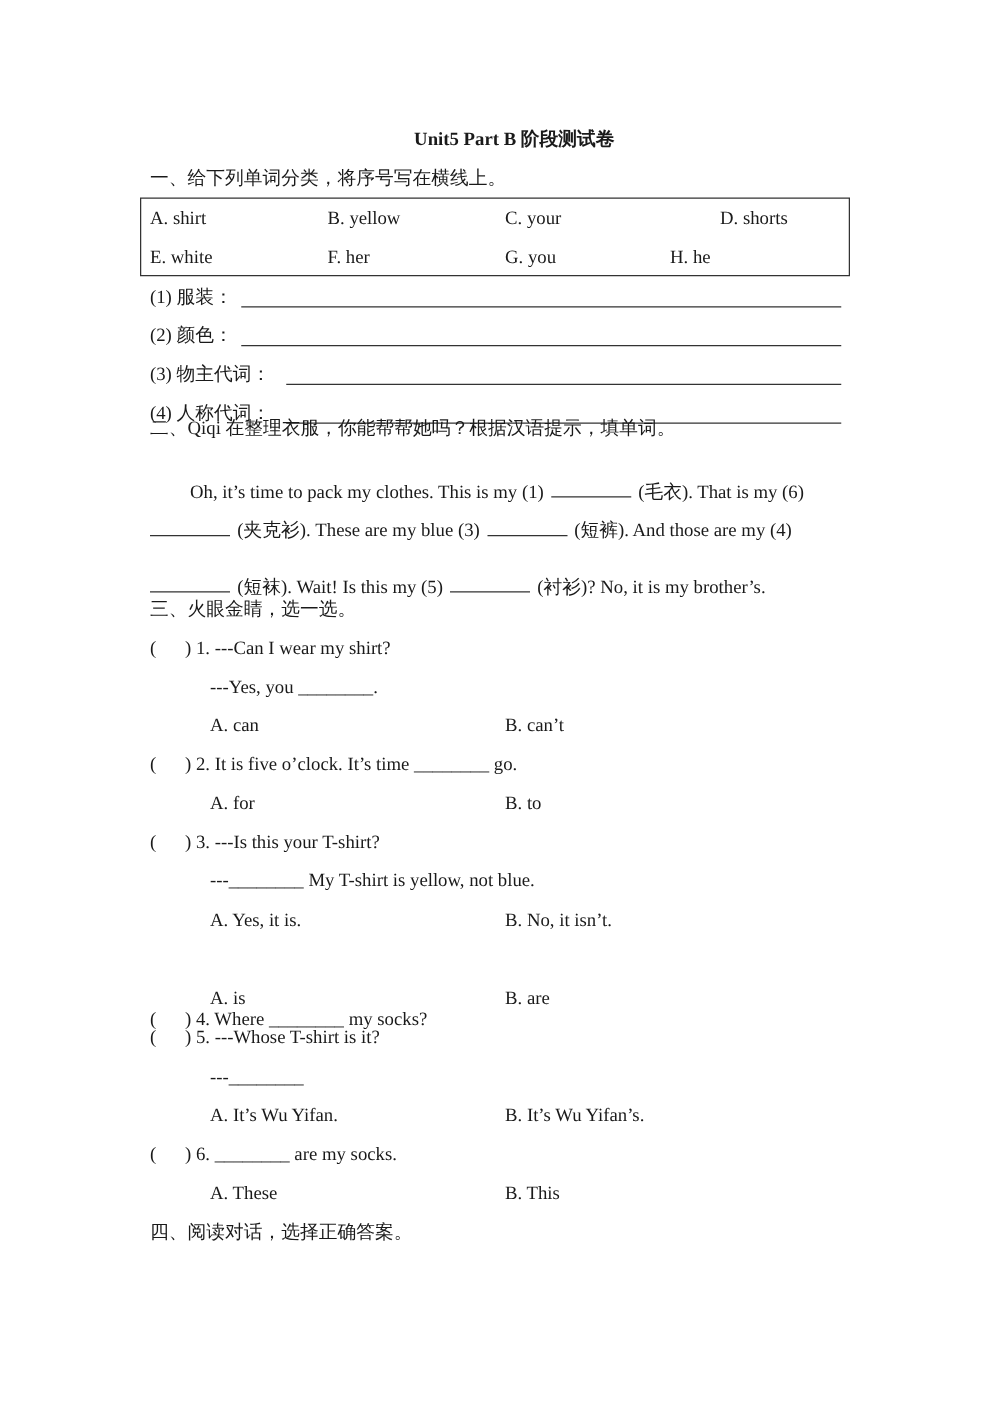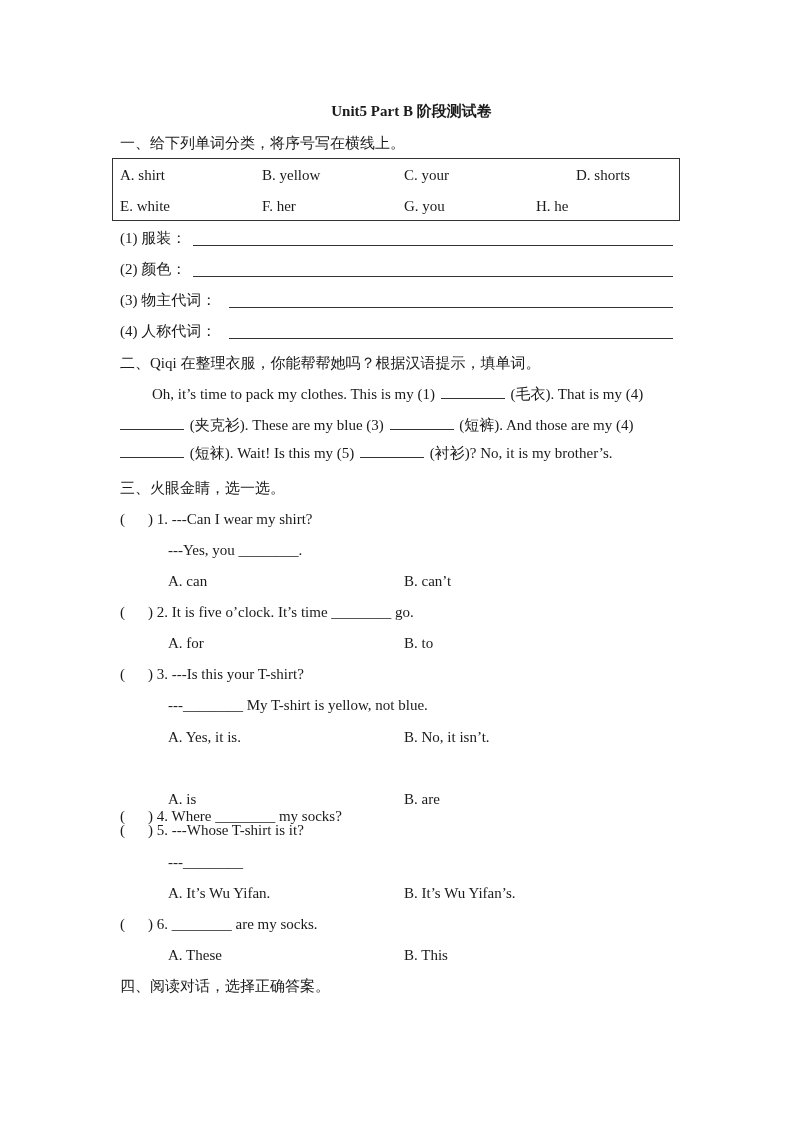--- a/index.html
+++ b/index.html
@@ -46,29 +46,29 @@
 
 <div class="fill-row" style="top:258px;">(2)  颜色：</div>
 <div class="fill-line" style="left:193px; width:480px; top:276px;"></div>
 
 <div class="fill-row" style="top:289px;">(3)  物主代词：</div>
 <div class="fill-line" style="left:229px; width:444px; top:307px;"></div>
 
 <div class="fill-row" style="top:320px;">(4)  人称代词：</div>
 <div class="fill-line" style="left:229px; width:444px; top:338px;"></div>
 
-<div class="abs line" style="top:352px;">二、Qiqi 在整理衣服，你能帮帮她吗？根据汉语提示，填单词。</div>
+<div class="abs line" style="top:332px;">二、Qiqi 在整理衣服，你能帮帮她吗？根据汉语提示，填单词。</div>
 
 <div class="abs" style="left:152px; top:383px; height:22px; line-height:22px;">
-  <span>Oh, it’s time to pack my clothes. This is my (1) </span><span class="blank"></span><span> (毛衣). That is my (4)</span>
+  <span>Oh, it’s time to pack my clothes. This is my (1) </span><span class="blank"></span><span> (毛衣). That is my (6)</span>
 </div>
 <div class="abs" style="left:120px; top:414px; height:22px; line-height:22px;">
   <span class="blank" style="margin-left:0;"></span><span> (夹克衫). These are my blue (3) </span><span class="blank"></span><span> (短裤). And those are my (4)</span>
 </div>
-<div class="abs" style="left:120px; top:442px; height:22px; line-height:22px;">
+<div class="abs" style="left:120px; top:459px; height:22px; line-height:22px;">
   <span class="blank" style="margin-left:0;"></span><span> (短袜). Wait! Is this my (5) </span><span class="blank"></span><span> (衬衫)? No, it is my brother’s.</span>
 </div>
 
 <div class="abs line" style="top:477px;">三、火眼金睛，选一选。</div>
 
 <div class="abs line" style="top:508px;">
   <span class="paren">(</span><span>) 1. ---Can I wear my shirt?</span>
 </div>
 <div class="opt" style="left:168px; top:539px;">---Yes, you ________.</div>
 <div class="opt" style="left:168px; top:570px;">A. can</div>

